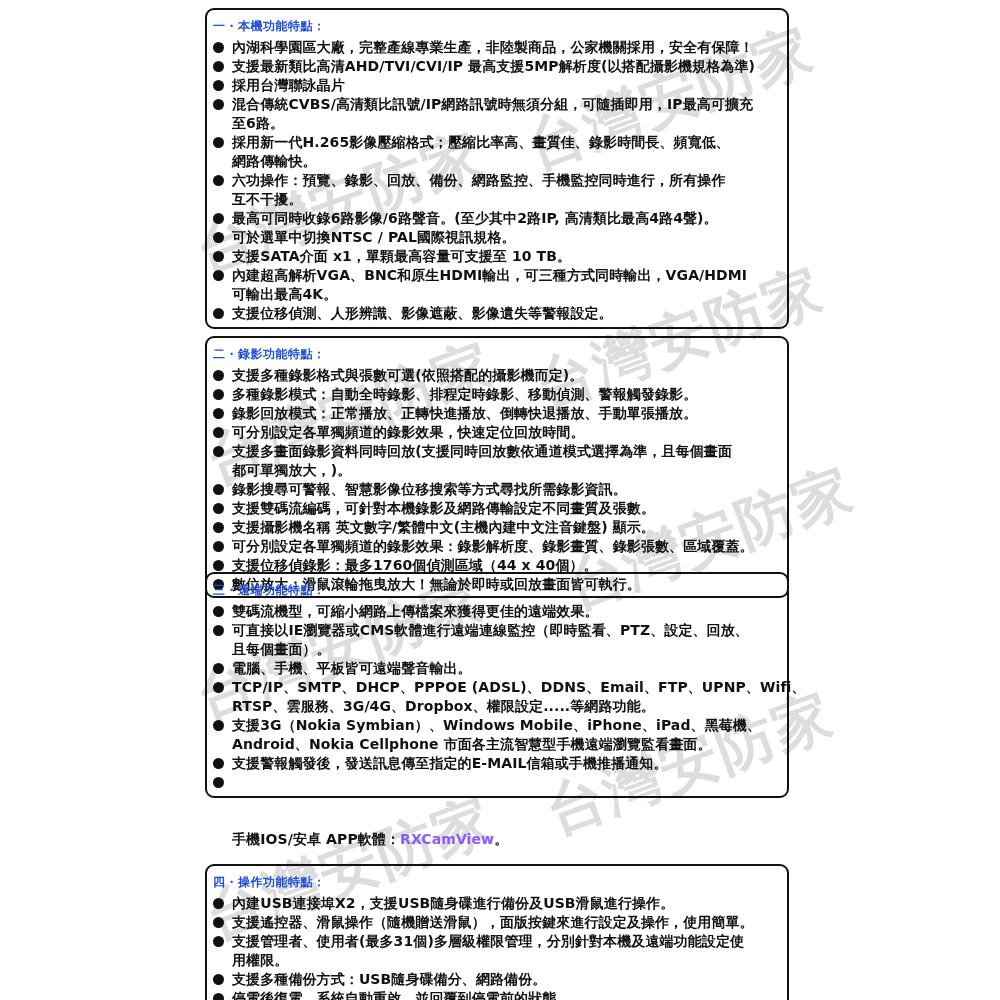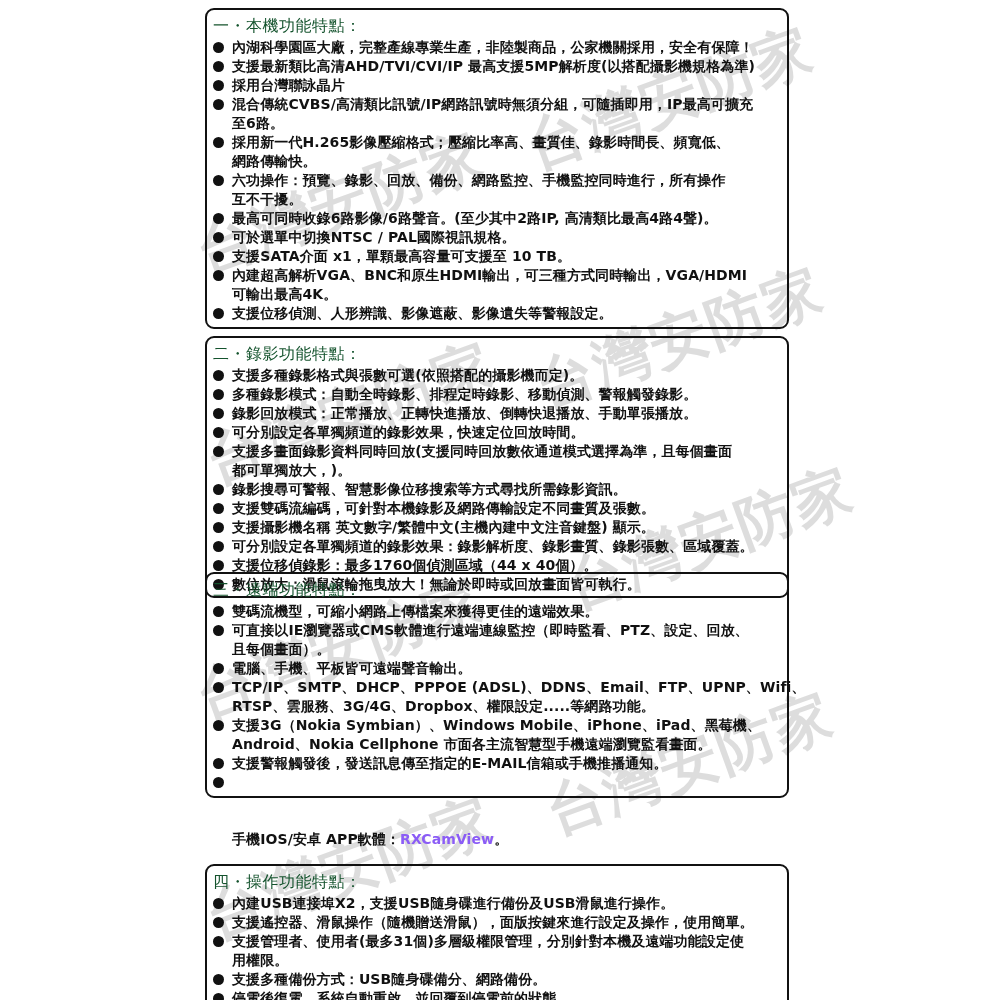--- a/index.html
+++ b/index.html
@@ -27,23 +27,23 @@
       left: 205px;
       width: 584px;
       border: 2px solid #111111;
       border-radius: 9px;
       background: transparent;
       box-sizing: border-box;
       padding: 7px 0 0 6px;
       z-index: 2;
     }
     .box-title {
-      font-weight: normal;
-      color: #14532d;
-      font-size: 16px;
+      font-weight: bold;
+      color: #1d4ed8;
+      font-size: 12px;
       line-height: 18px;
       height: 21px;
       letter-spacing: 0.5px;
       white-space: nowrap;
     }
     .item {
       position: relative;
       font-weight: bold;
       font-size: 14px;
       line-height: 19px;

